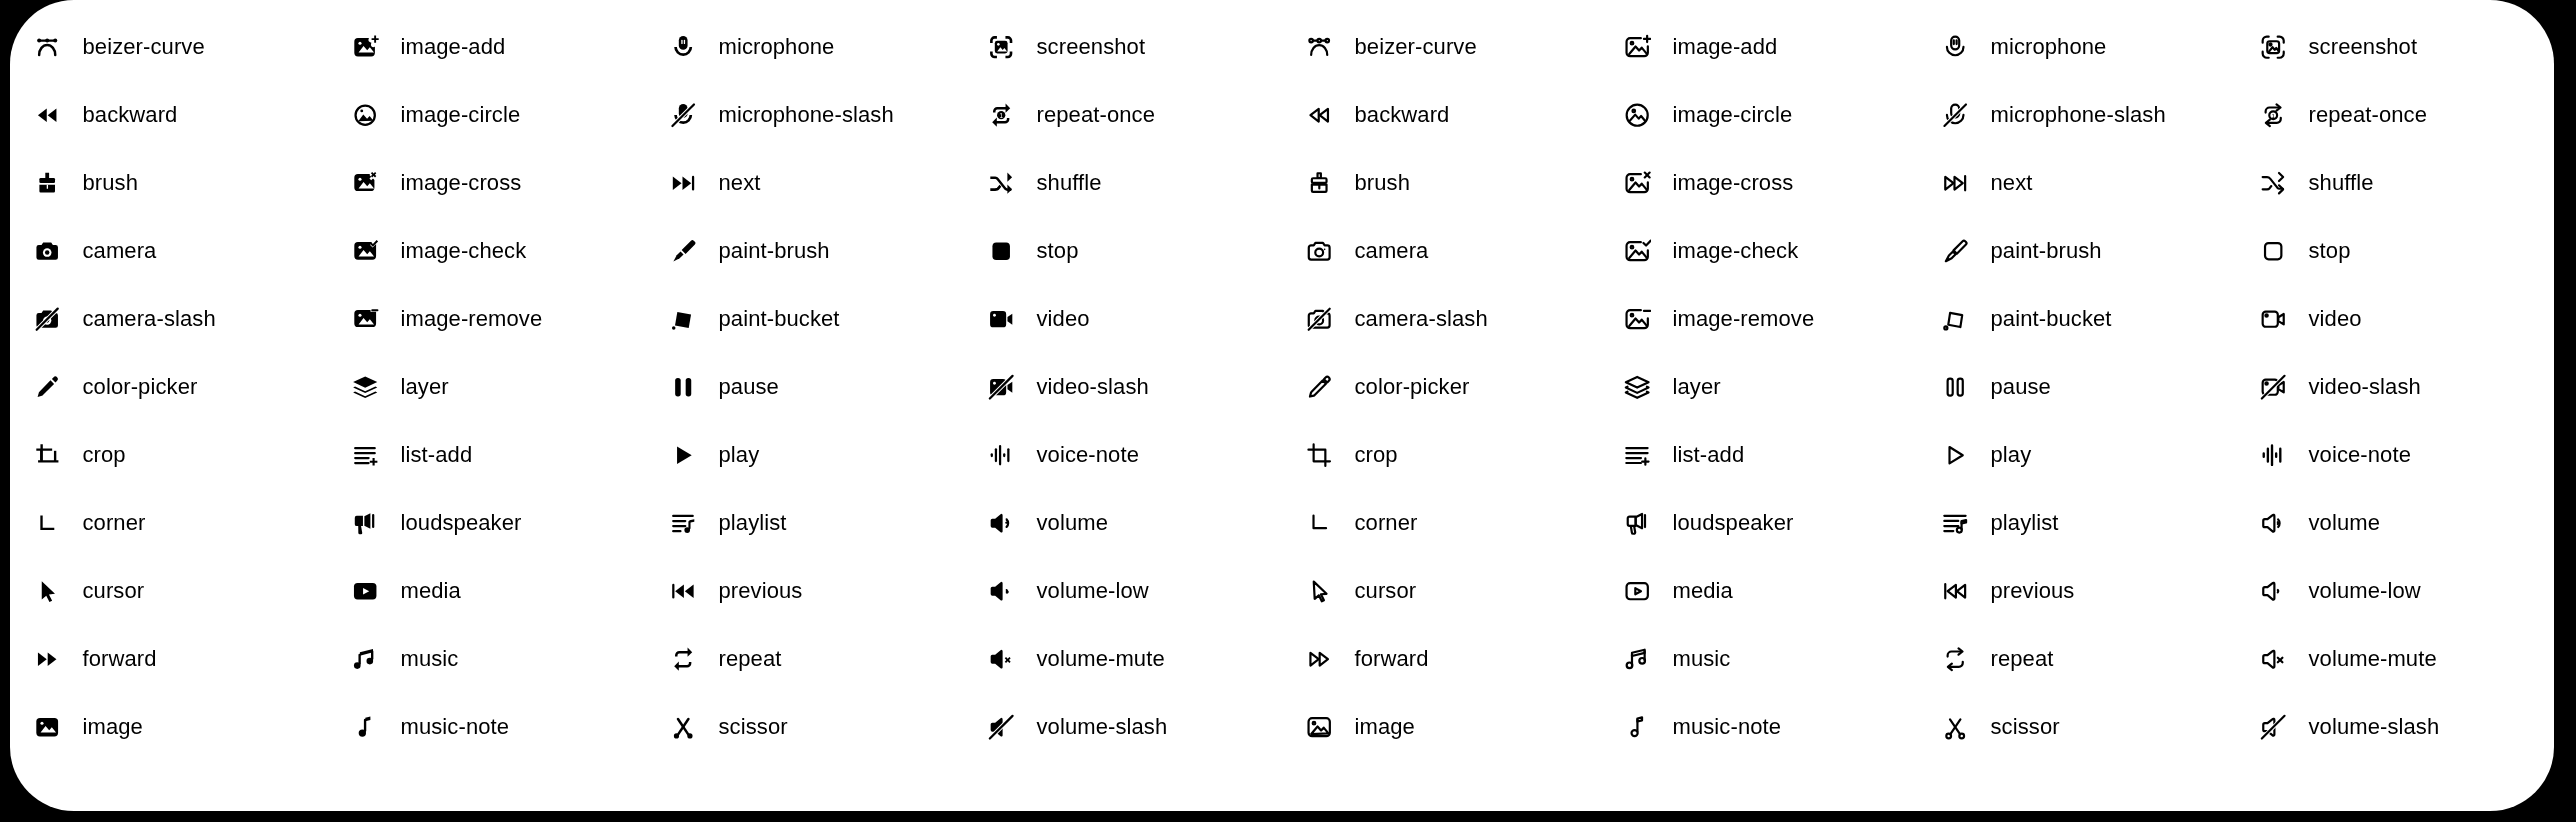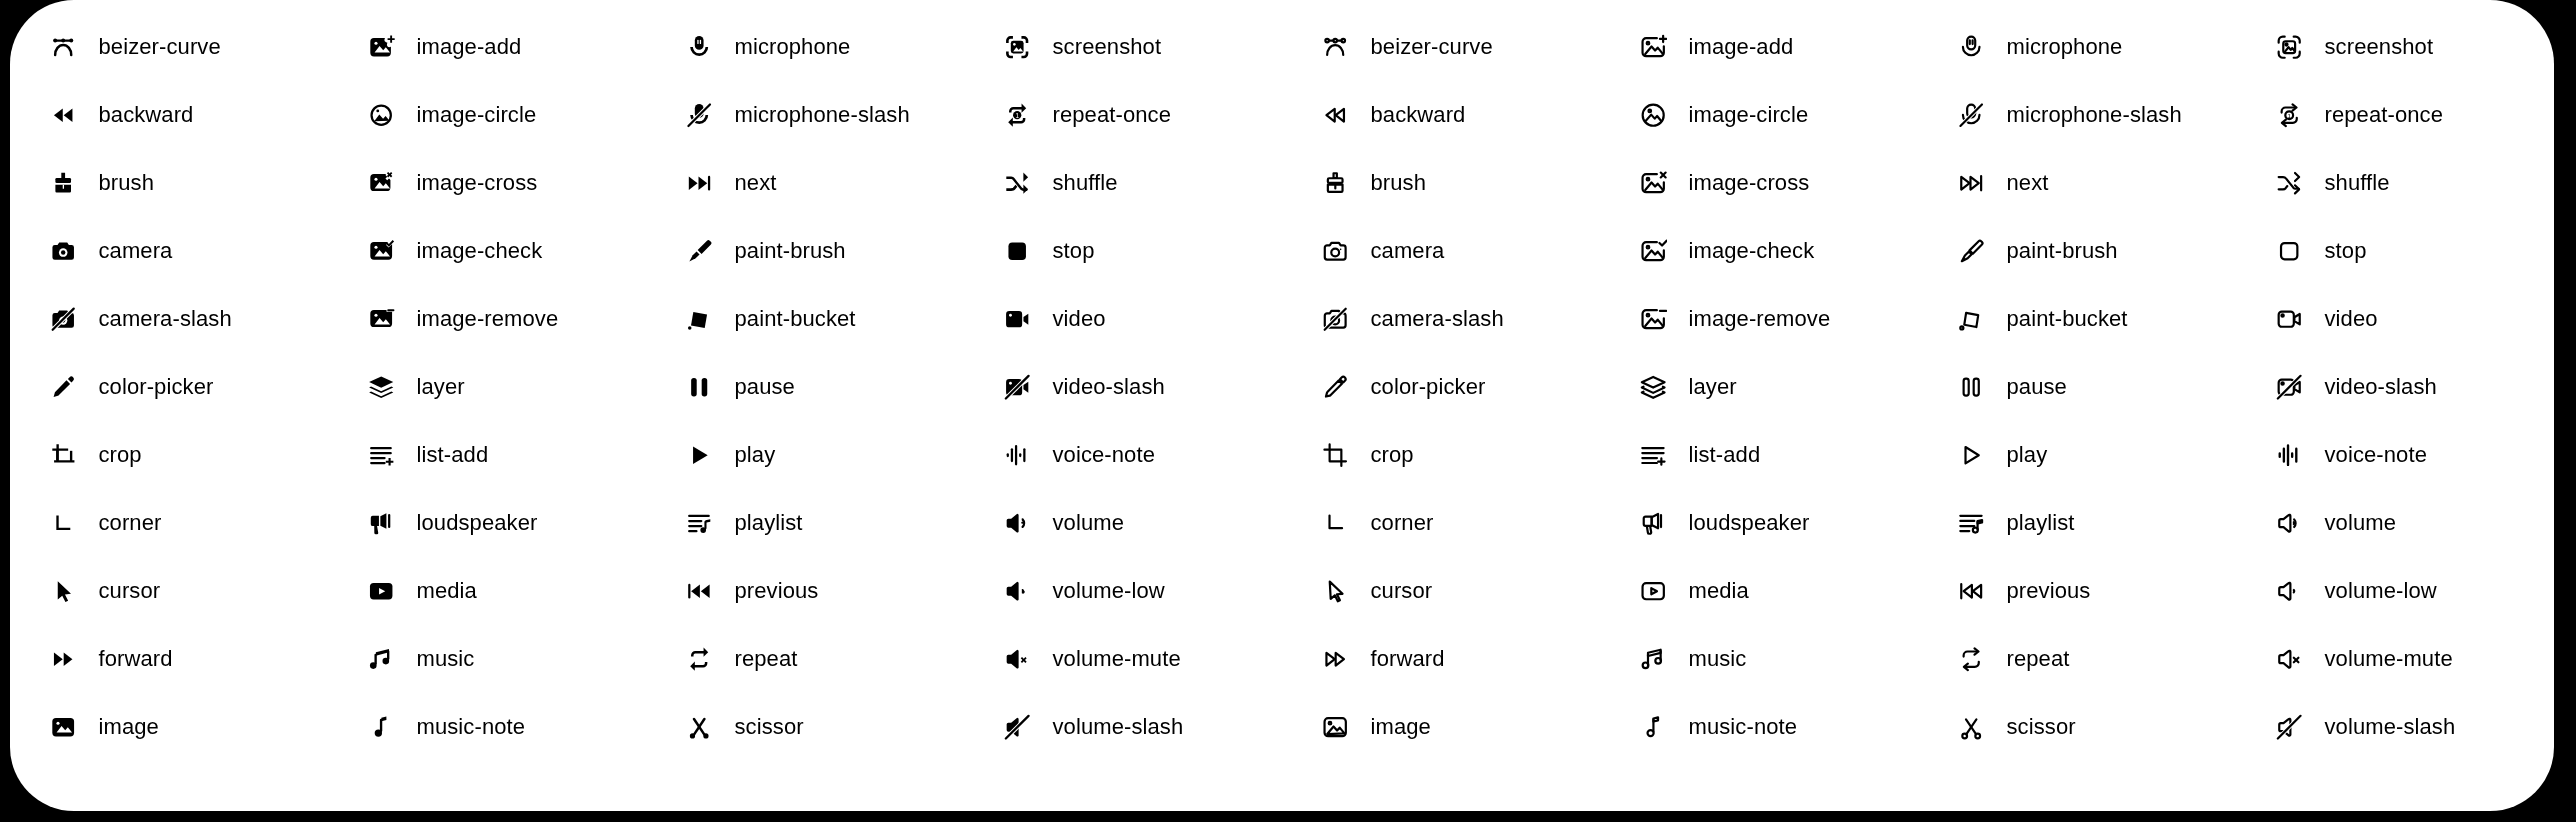--- a/index.html
+++ b/index.html
@@ -26,21 +26,20 @@
     top: 0;
     width: 2544px;
     height: 811px;
     display: grid;
     grid-template-columns: repeat(8, 318px);
     grid-template-rows: repeat(11, 68px);
     grid-auto-flow: column;
     align-content: start;
     padding-top: 12.8px;
     box-sizing: border-box;
-    margin-left: 16px;
   }
   .cell {
     display: flex;
     align-items: center;
     gap: 0px;
     padding-left: 18.5px;
     box-sizing: border-box;
   }
   .ico {
     width: 37px;

